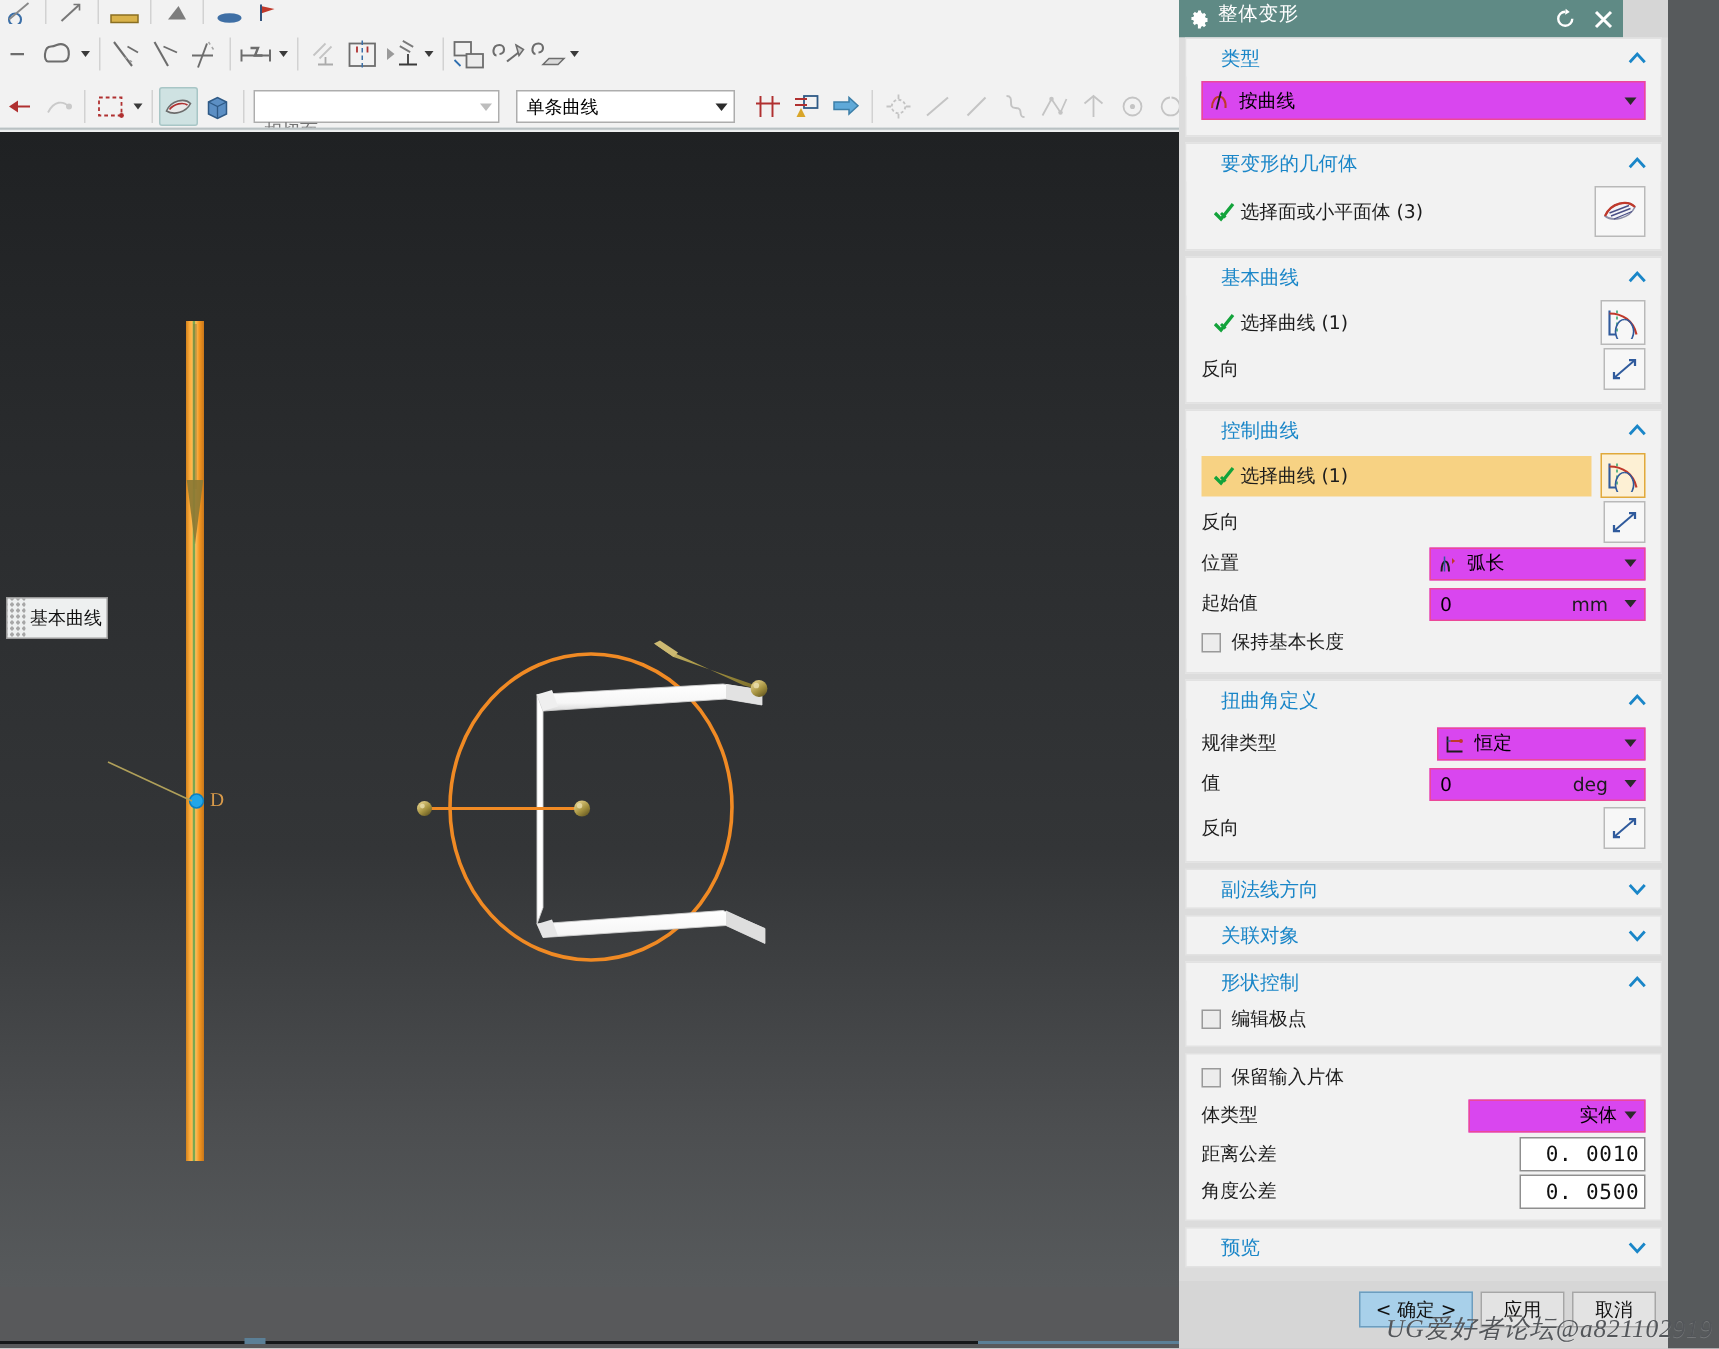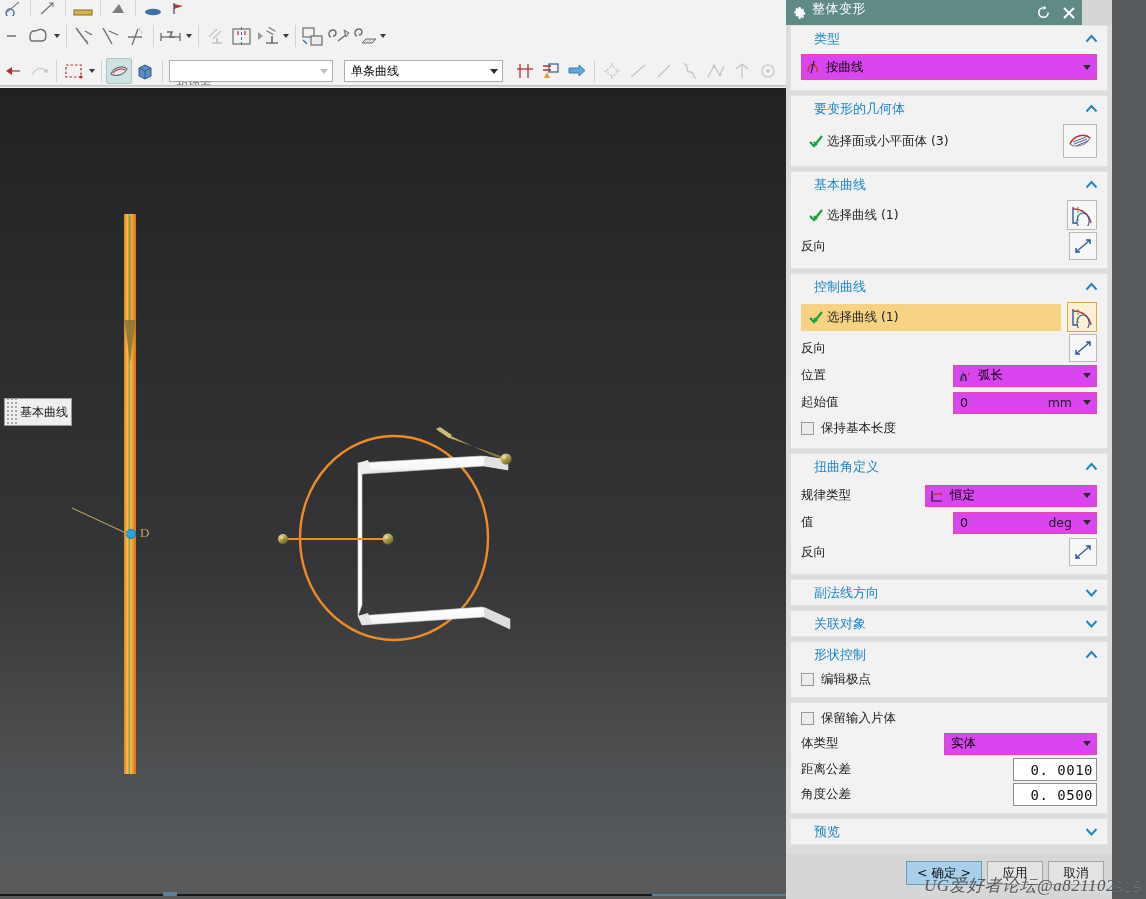--- a/index.html
+++ b/index.html
@@ -302,21 +302,21 @@
         </svg>
       </div>
     <div class="tsep"></div>
 
     <div class="tcombo dis" style="width:164px;margin-left:2px;">
       <span class="txt">相切面</span>
       <span class="dd">
           <i></i>
         </span>
     </div>
-    <div class="tcombo" style="width:159px;margin-left:11px;">
+    <div class="tcombo" style="width:146px;margin-left:11px;">
       <span class="txt">单条曲线</span>
       <span class="dd">
           <i></i>
         </span>
     </div>
 
     <div class="tbtn" style="margin-left:9px;">
         <svg width="22" height="20">
           <path d="M6 3 v14 M14 3 v14" stroke="#b03030" stroke-width="1.3"></path>
           <path d="M3 8 h16" stroke="#b03030" stroke-width="1.3"></path>
@@ -691,21 +691,21 @@
         <span class="htxt">扭曲角定义</span>
         <span class="chev">
             <svg width="13" height="9">
               <path d="M1.5 7.5 L6.5 2 L11.5 7.5" fill="none" stroke="#1a86c8" stroke-width="1.9"></path>
             </svg>
           </span>
       </div>
       <div class="blk-body">
         <div class="row" style="justify-content:space-between;">
           <span class="lbl">规律类型</span>
-          <span class="field" style="width:172px;margin-left:29px;">
+          <span class="field" style="width:139px;margin-left:29px;">
             <span class="ic">
                 <svg width="16" height="14">
                   <path d="M3 2 v10 h10" fill="none" stroke="#1c1c1c" stroke-width="1.2"></path>
                   <path d="M5 5 h7" stroke="#c0392b" stroke-width="1.3"></path>
                   <circle cx="12" cy="5" r="1.3" fill="#c0392b"></circle>
                   <path d="M3 5 h2" stroke="#2f5a9c" stroke-width="1"></path>
                 </svg>
               </span>
             <span class="fv">恒定</span>
             <span class="dd">
@@ -778,21 +778,21 @@
     </div>
 
     <div class="block">
       <div class="blk-body" style="padding-bottom:6px;">
         <div class="cbrow">
           <span class="cbox"></span>
           <span class="cblbl">保留输入片体</span>
         </div>
         <div class="row" style="justify-content:space-between;">
           <span class="lbl">体类型</span>
-          <span class="field" style="width:153px;">
+          <span class="field" style="width:118px;text-align:right;">
             <span class="fv" style="padding-left:6px;">实体</span>
             <span class="dd">
                 <i></i>
               </span>
           </span>
         </div>
         <div class="row" style="justify-content:space-between;min-height:25px;">
           <span class="lbl">距离公差</span>
           <span class="numfield" style="width:84px;">
             <span class="nv">0. 0010</span>

